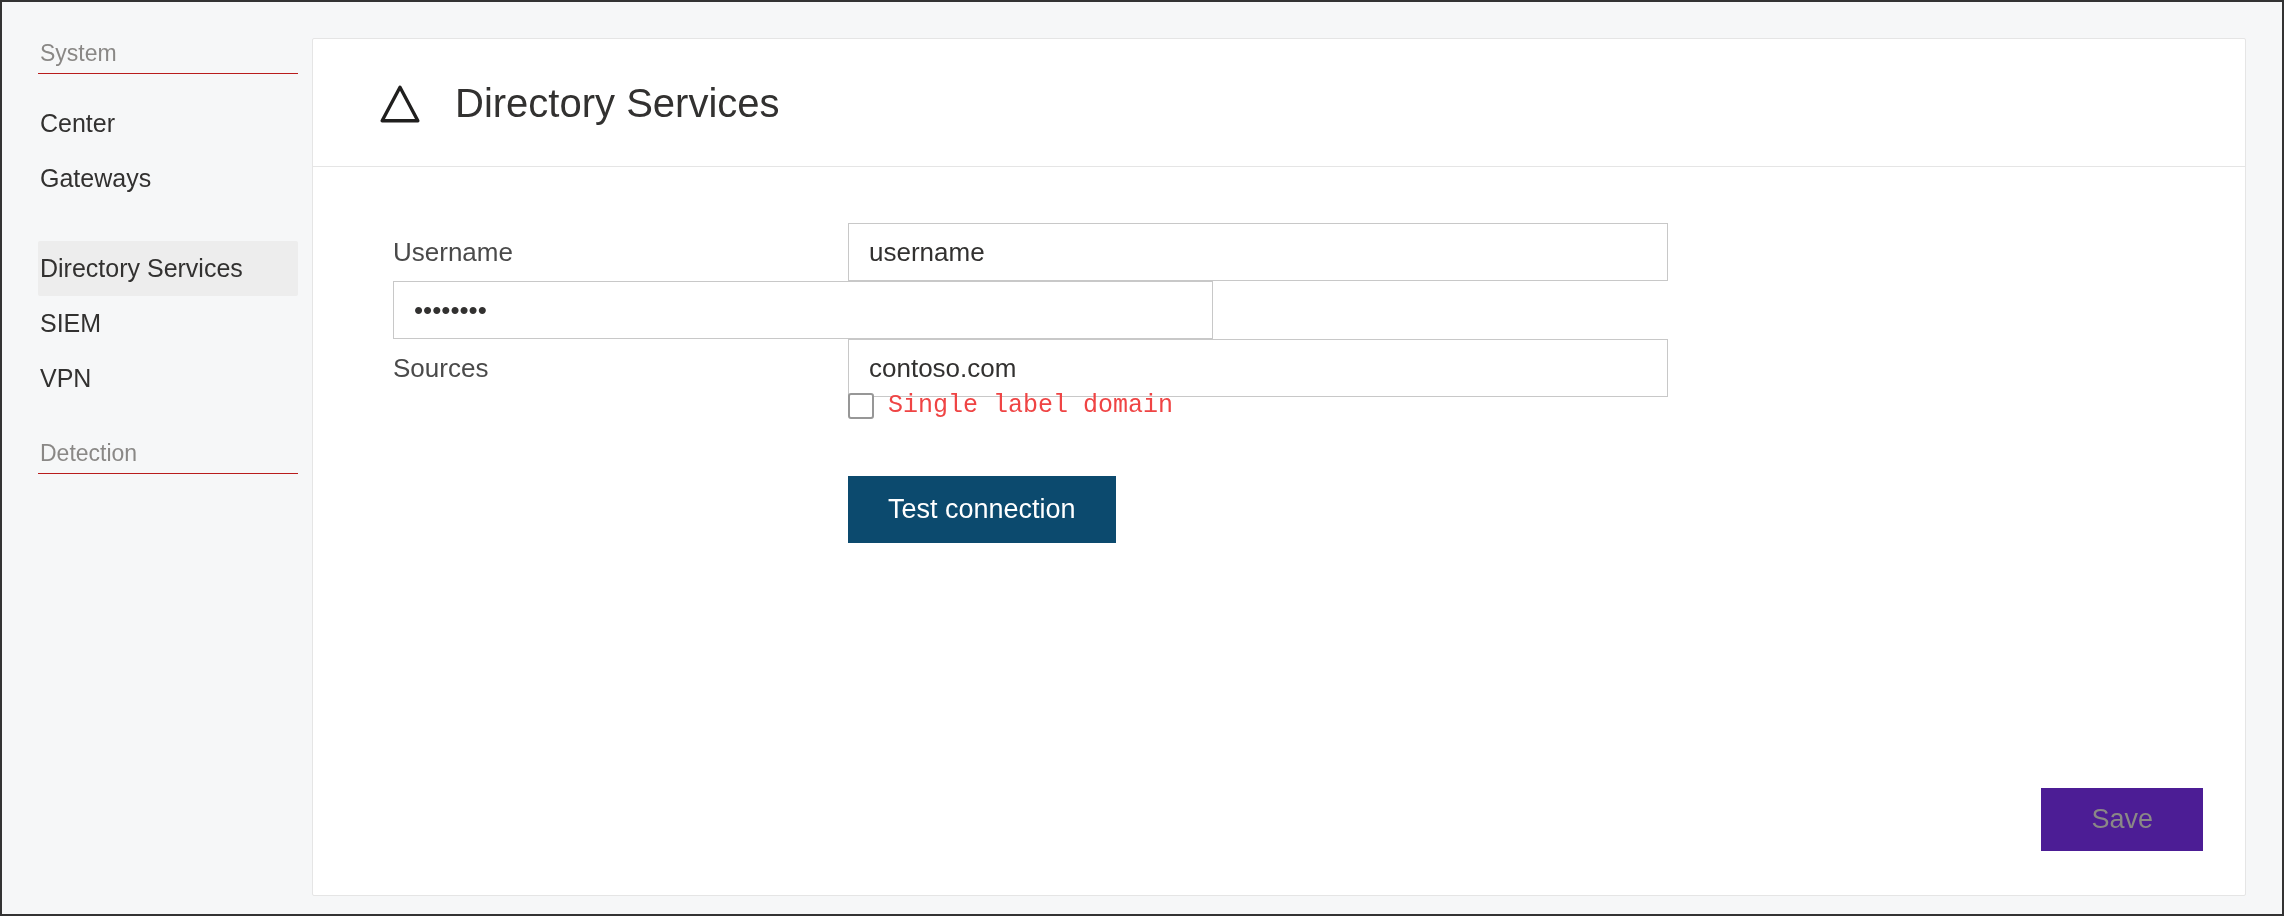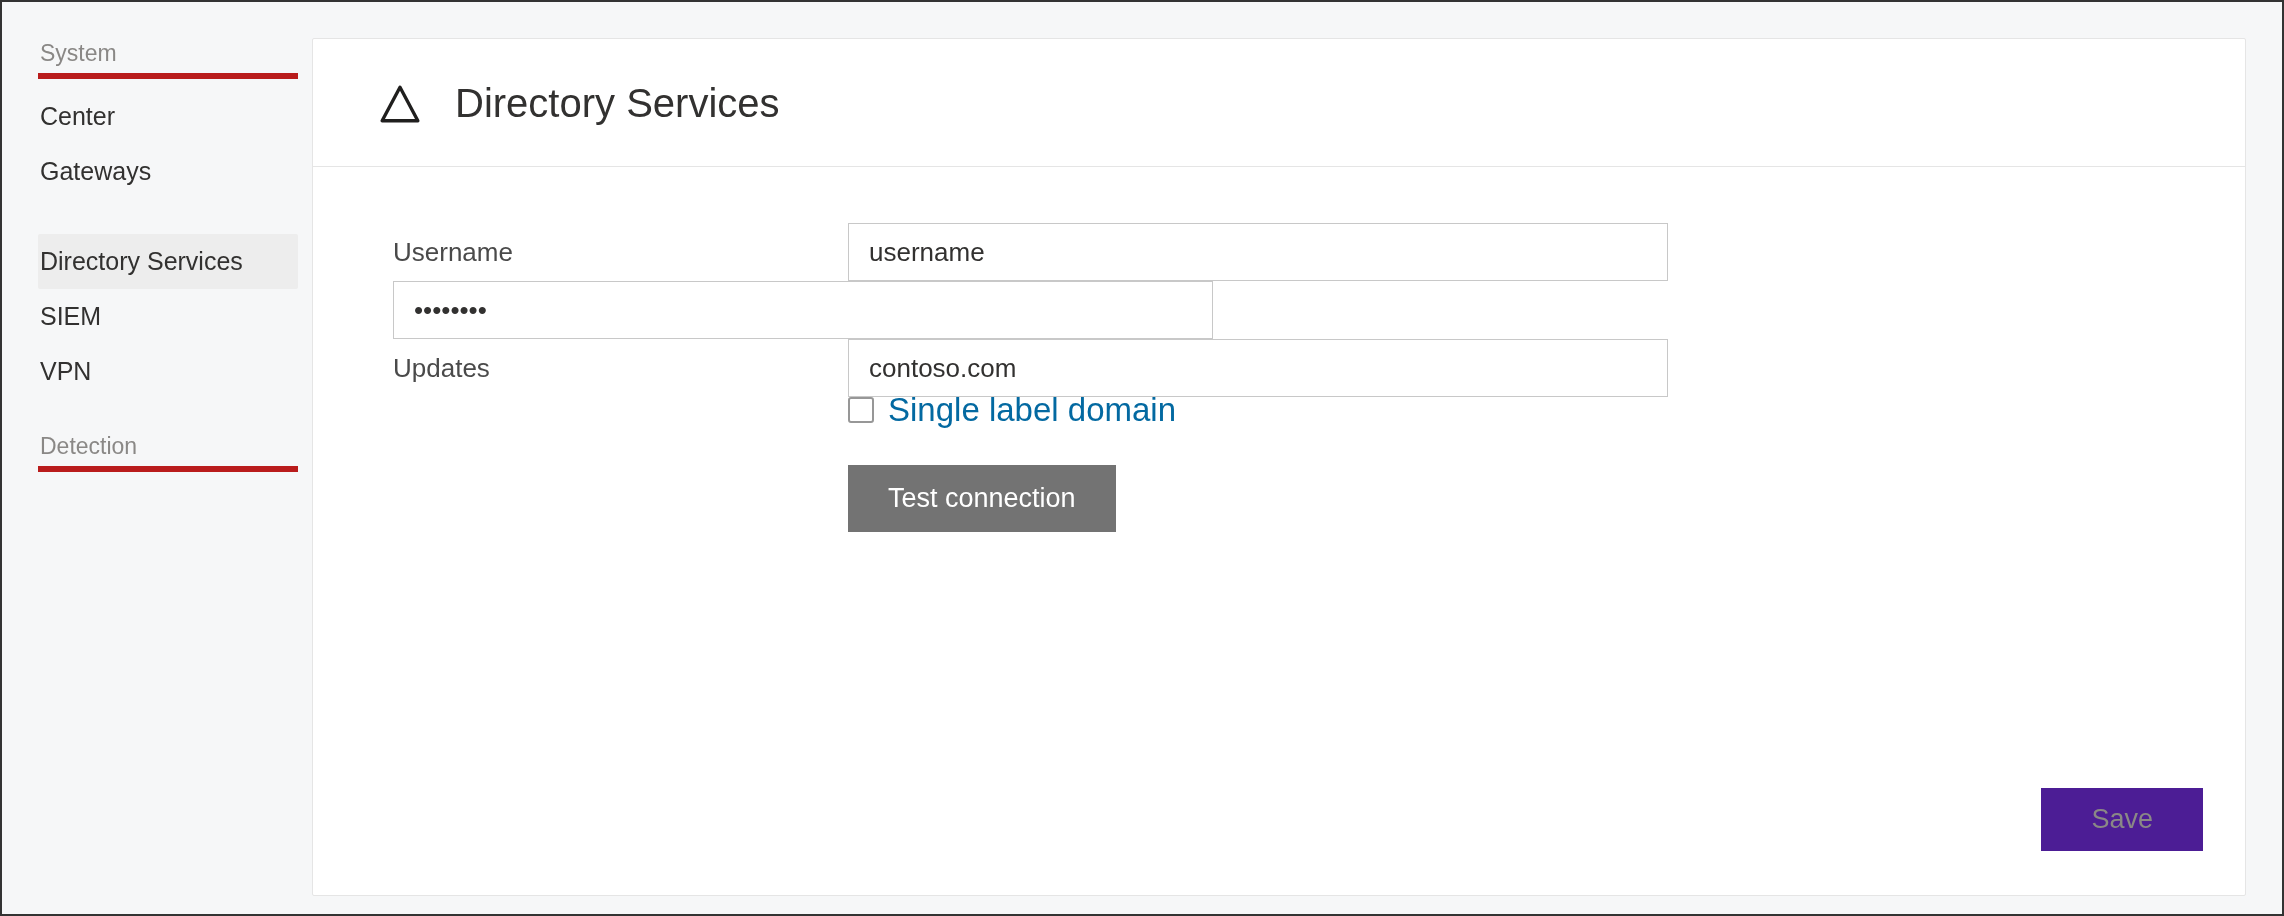--- a/index.html
+++ b/index.html
@@ -23,22 +23,22 @@
   .sidebar {
     width: 310px;
     padding: 38px 14px 0 36px;
     flex-shrink: 0;
   }
   .side-section-label {
     color: #8a8886;
     font-size: 23px;
     font-weight: 400;
     padding: 0 0 6px 2px;
-    border-bottom: 6px solid #b91c1c;
-    margin-bottom: 10px;
+    border-bottom: 1px solid #b91c1c;
+    margin-bottom: 22px;
   }
   .side-section { margin-bottom: 34px; }
   .side-item {
     display: block;
     padding: 12px 10px 12px 2px;
     font-size: 25px;
     color: #323130;
     cursor: pointer;
     line-height: 1.25;
     border-radius: 2px;
@@ -107,38 +107,39 @@
   }
   .checkbox {
     width: 26px;
     height: 26px;
     border: 2px solid #979797;
     border-radius: 3px;
     background: #fff;
     cursor: pointer;
   }
   .check-label {
-    font-size: 33px;
-    color: #0369a1;
+    font-size: 25px;
+    color: #ef4444;
+    font-family: Liberation Mono, monospace;
   }
   .btn-row { margin-left: 455px; }
   .btn-primary {
     background: #0f4ea1;
     background: #0a4fb3;
     color: #fff;
     border: none;
     font-size: 27px;
     padding: 18px 40px;
     cursor: pointer;
     font-family: inherit;
   }
   .btn-primary { background: #0a4fb3; }
   .btn-primary { background: #0e4fa8; }
   .btn-primary { background: #0647a0; }
-  .btn-primary { background: #737373; }
+  .btn-primary { background: #0c4a6e; margin-top: 20px; }
 
   .btn-save {
     position: absolute;
     right: 42px;
     bottom: 44px;
     background: #4c1d95;
     color: #8a8886;
     border: none;
     font-size: 27px;
     padding: 16px 50px;
@@ -188,21 +189,21 @@
         <div class="form-row">
           <div class="form-label">Username</div>
           <input class="text-input" type="text" value="username" style="">
         </div>
 
         <div class="form-row">
           <input class="text-input" type="text" value="••••••••" style="">
         </div>
 
         <div class="form-row">
-          <div class="form-label">Updates</div>
+          <div class="form-label">Sources</div>
           <input class="text-input" type="text" value="contoso.com" style="">
         </div>
 
         <div class="check-row">
           <div class="checkbox" role="checkbox" aria-checked="false"></div>
           <div class="check-label">Single label domain</div>
         </div>
 
         <div class="btn-row">
           <button class="btn-primary">Test connection</button>

